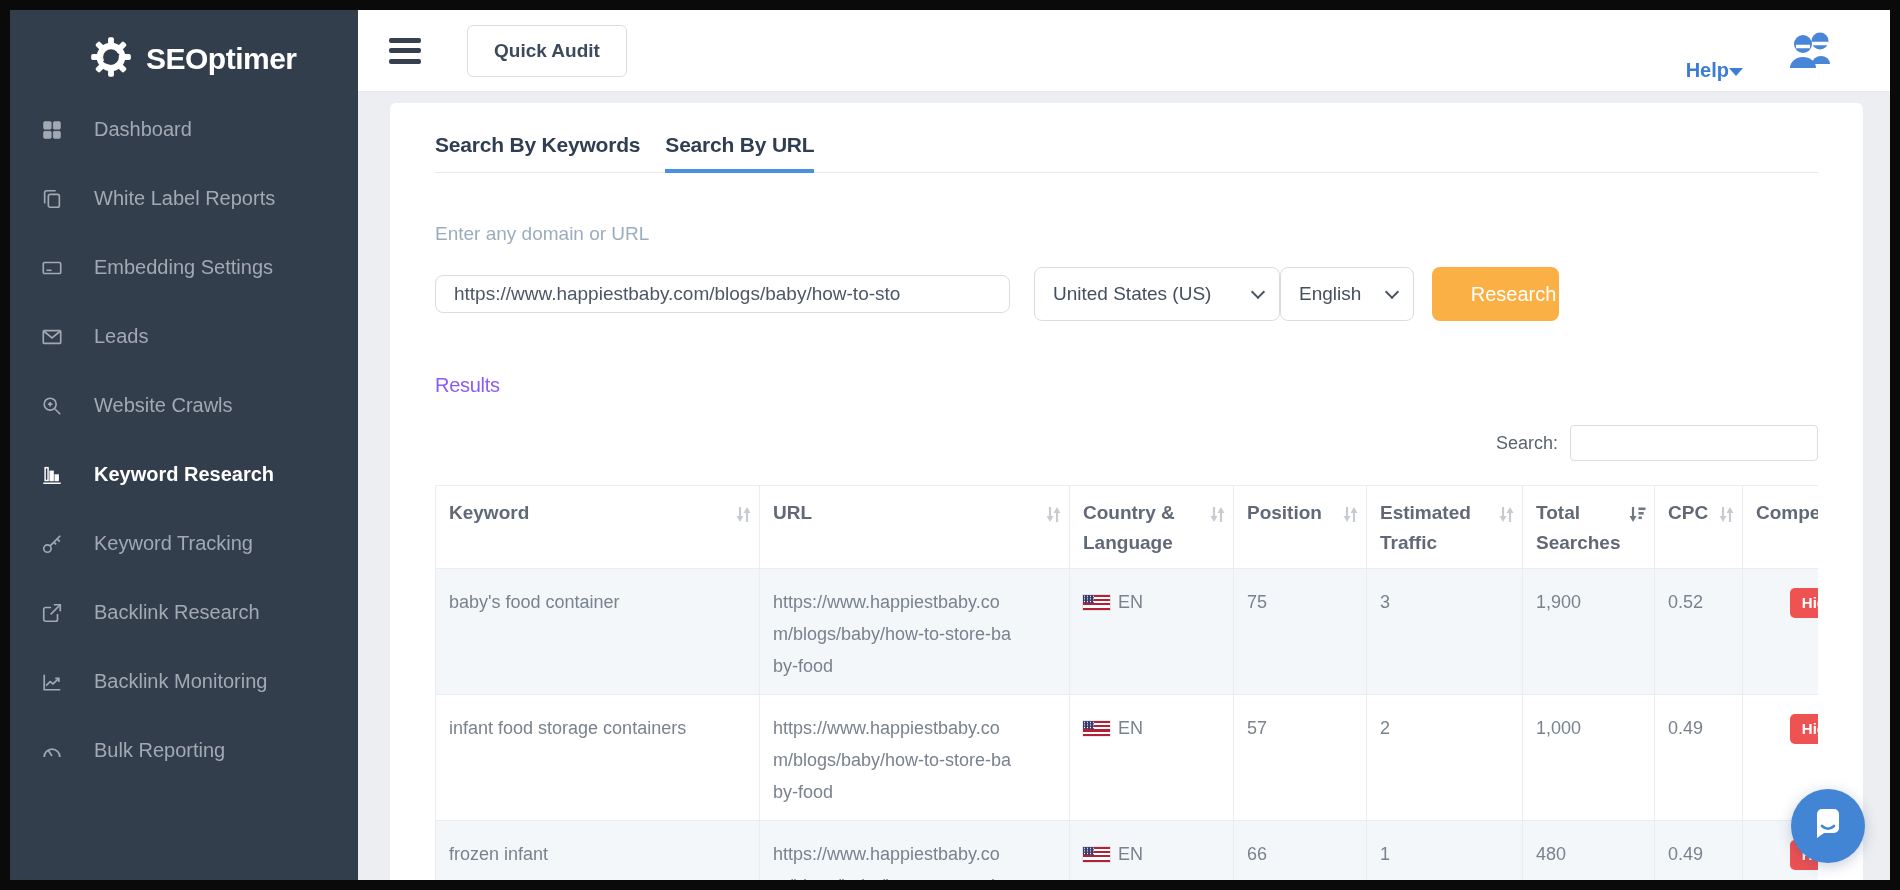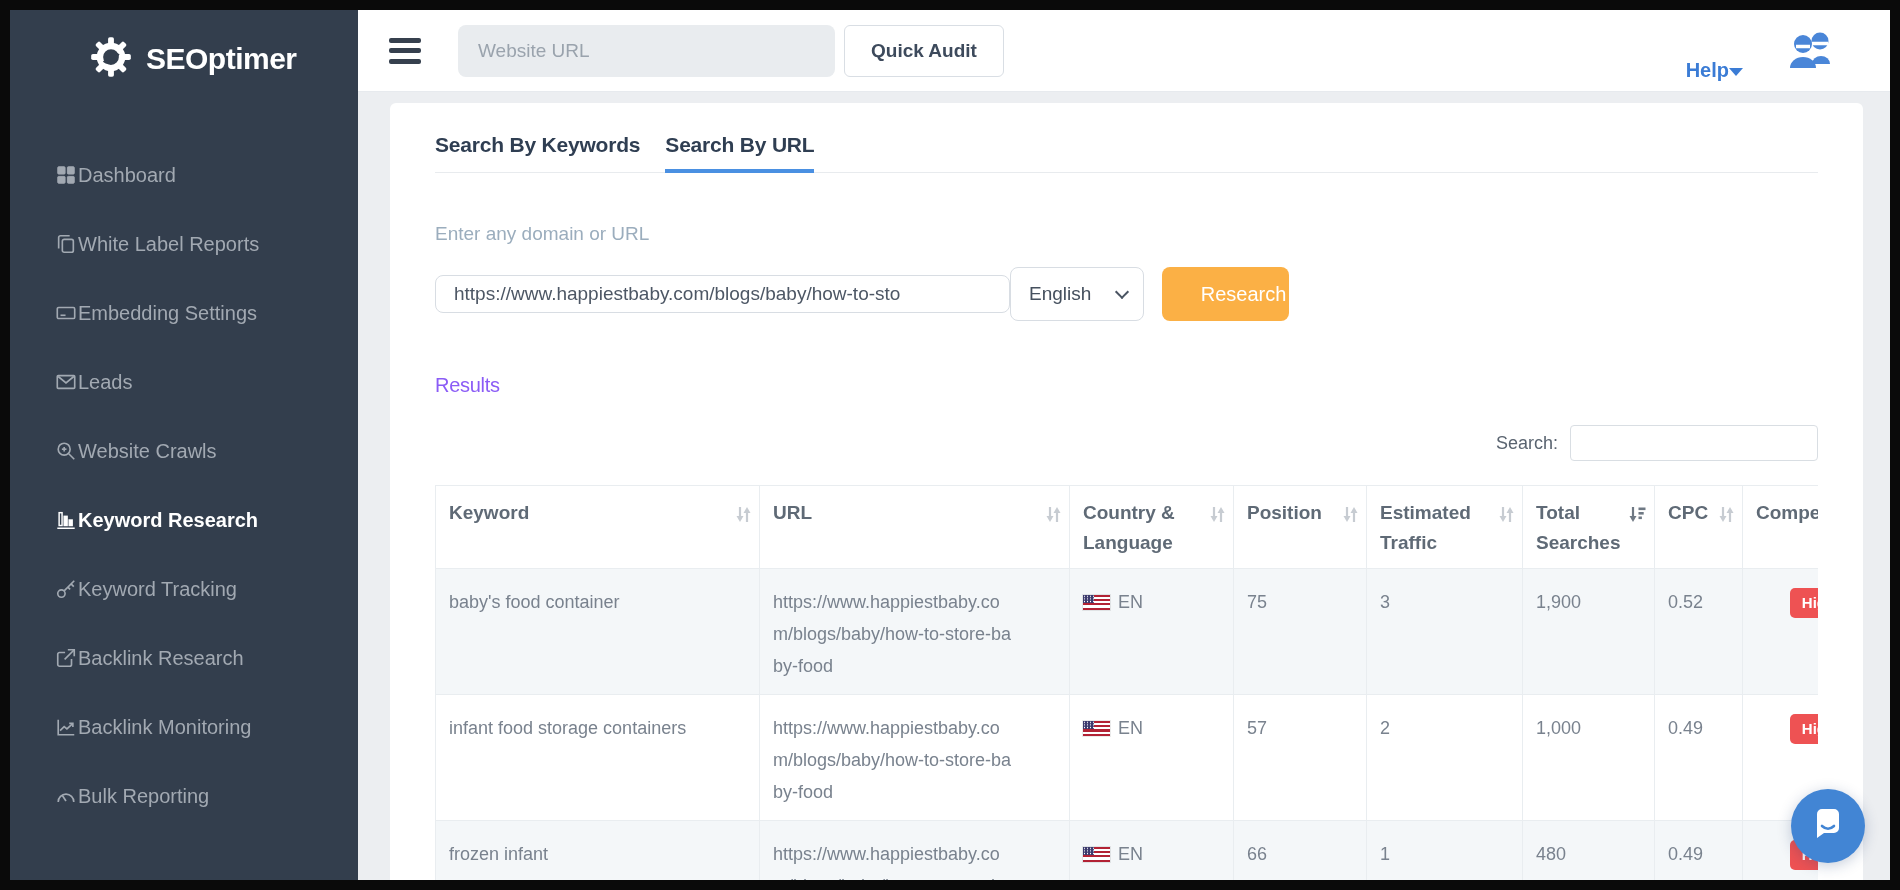--- a/index.html
+++ b/index.html
@@ -4,21 +4,21 @@
 <style>
   * { margin:0; padding:0; box-sizing:border-box; }
   html,body { background:#fff; font-family:"Liberation Sans", sans-serif; }
   .frame { position:relative; width:1900px; height:890px; border:10px solid #0a0a0a; background:#eceef1; overflow:hidden; display:flex; }
 
   
   .sidebar { width:348px; min-width:348px; background:#333e4d; color:#a2a9b2; display:flex; flex-direction:column; }
   .logo { display:flex; align-items:center; gap:14px; padding:26px 0 18px 80px; }
   .logo-text { color:#fff; font-size:30px; font-weight:700; letter-spacing:-0.5px; }
   .nav { list-style:none; margin-top:18px; }
-  .nav li { display:flex; align-items:flex-end; height:69px; padding-left:44px; color:#a2a9b2; font-size:20px; cursor:pointer; }
+  .nav li { display:flex; align-items:flex-start; gap:30px; height:69px; padding-left:30px; color:#a2a9b2; font-size:20px; cursor:pointer; }
   .nav li .nav-ic { width:24px; height:24px; display:flex; align-items:center; justify-content:center; }
   .nav li.active { color:#ffffff; font-weight:700; }
   .nav svg { stroke:currentColor; }
 
   
   .main { flex:1; display:flex; flex-direction:column; min-width:0; }
   .topbar { height:82px; background:#fff; display:flex; align-items:center; padding:0 57px 0 31px; border-bottom:1px solid #e7eaee; }
   .burger { width:32px; height:26px; display:flex; flex-direction:column; justify-content:space-between; cursor:pointer; margin-right:37px; }
   .burger span { display:block; height:5px; border-radius:2px; background:#36404e; }
   .top-url { width:377px; height:52px; background:#e9ecef; border:none; border-radius:8px; padding:0 20px; font-size:19px; color:#4a5462; font-family:"Liberation Sans",sans-serif; }
@@ -203,21 +203,20 @@
   </aside>
 
   <div class="main">
 
     <header class="topbar">
       <div class="burger">
           <span></span>
           <span></span>
           <span></span>
         </div>
-      <input class="top-url" type="text" placeholder="Website URL" style="">
       <button class="quick-audit">Quick Audit</button>
       <div class="top-right">
         <div class="help">
           <span>Help</span>
           <span class="help-caret"></span>
         </div>
         <span class="account">
           <svg width="46" height="42" viewBox="0 0 46 42" fill="#4a86d8">
             <circle cx="33" cy="11" r="8.5"></circle>
             <path d="M25 13.5h16" stroke="#fff" stroke-width="3.5" fill="none"></path>
@@ -235,20 +234,24 @@
 
         <div class="tabs">
           <div class="tab">Search By Keywords</div>
           <div class="tab active">Search By URL</div>
         </div>
 
         <div class="form-label">Enter any domain or URL</div>
 
         <div class="form-row">
           <input class="url-input" type="text" value="https://www.happiestbaby.com/blogs/baby/how-to-sto" style="">
+          <div class="select sel-country">
+            <span>United States (US)</span>
+            <span class="chev"></span>
+          </div>
           <div class="select sel-lang">
             <span>English</span>
             <span class="chev"></span>
           </div>
           <button class="research-btn">Research</button>
         </div>
 
         <h2 class="results-h">Results</h2>
 
         <div class="search-row">

